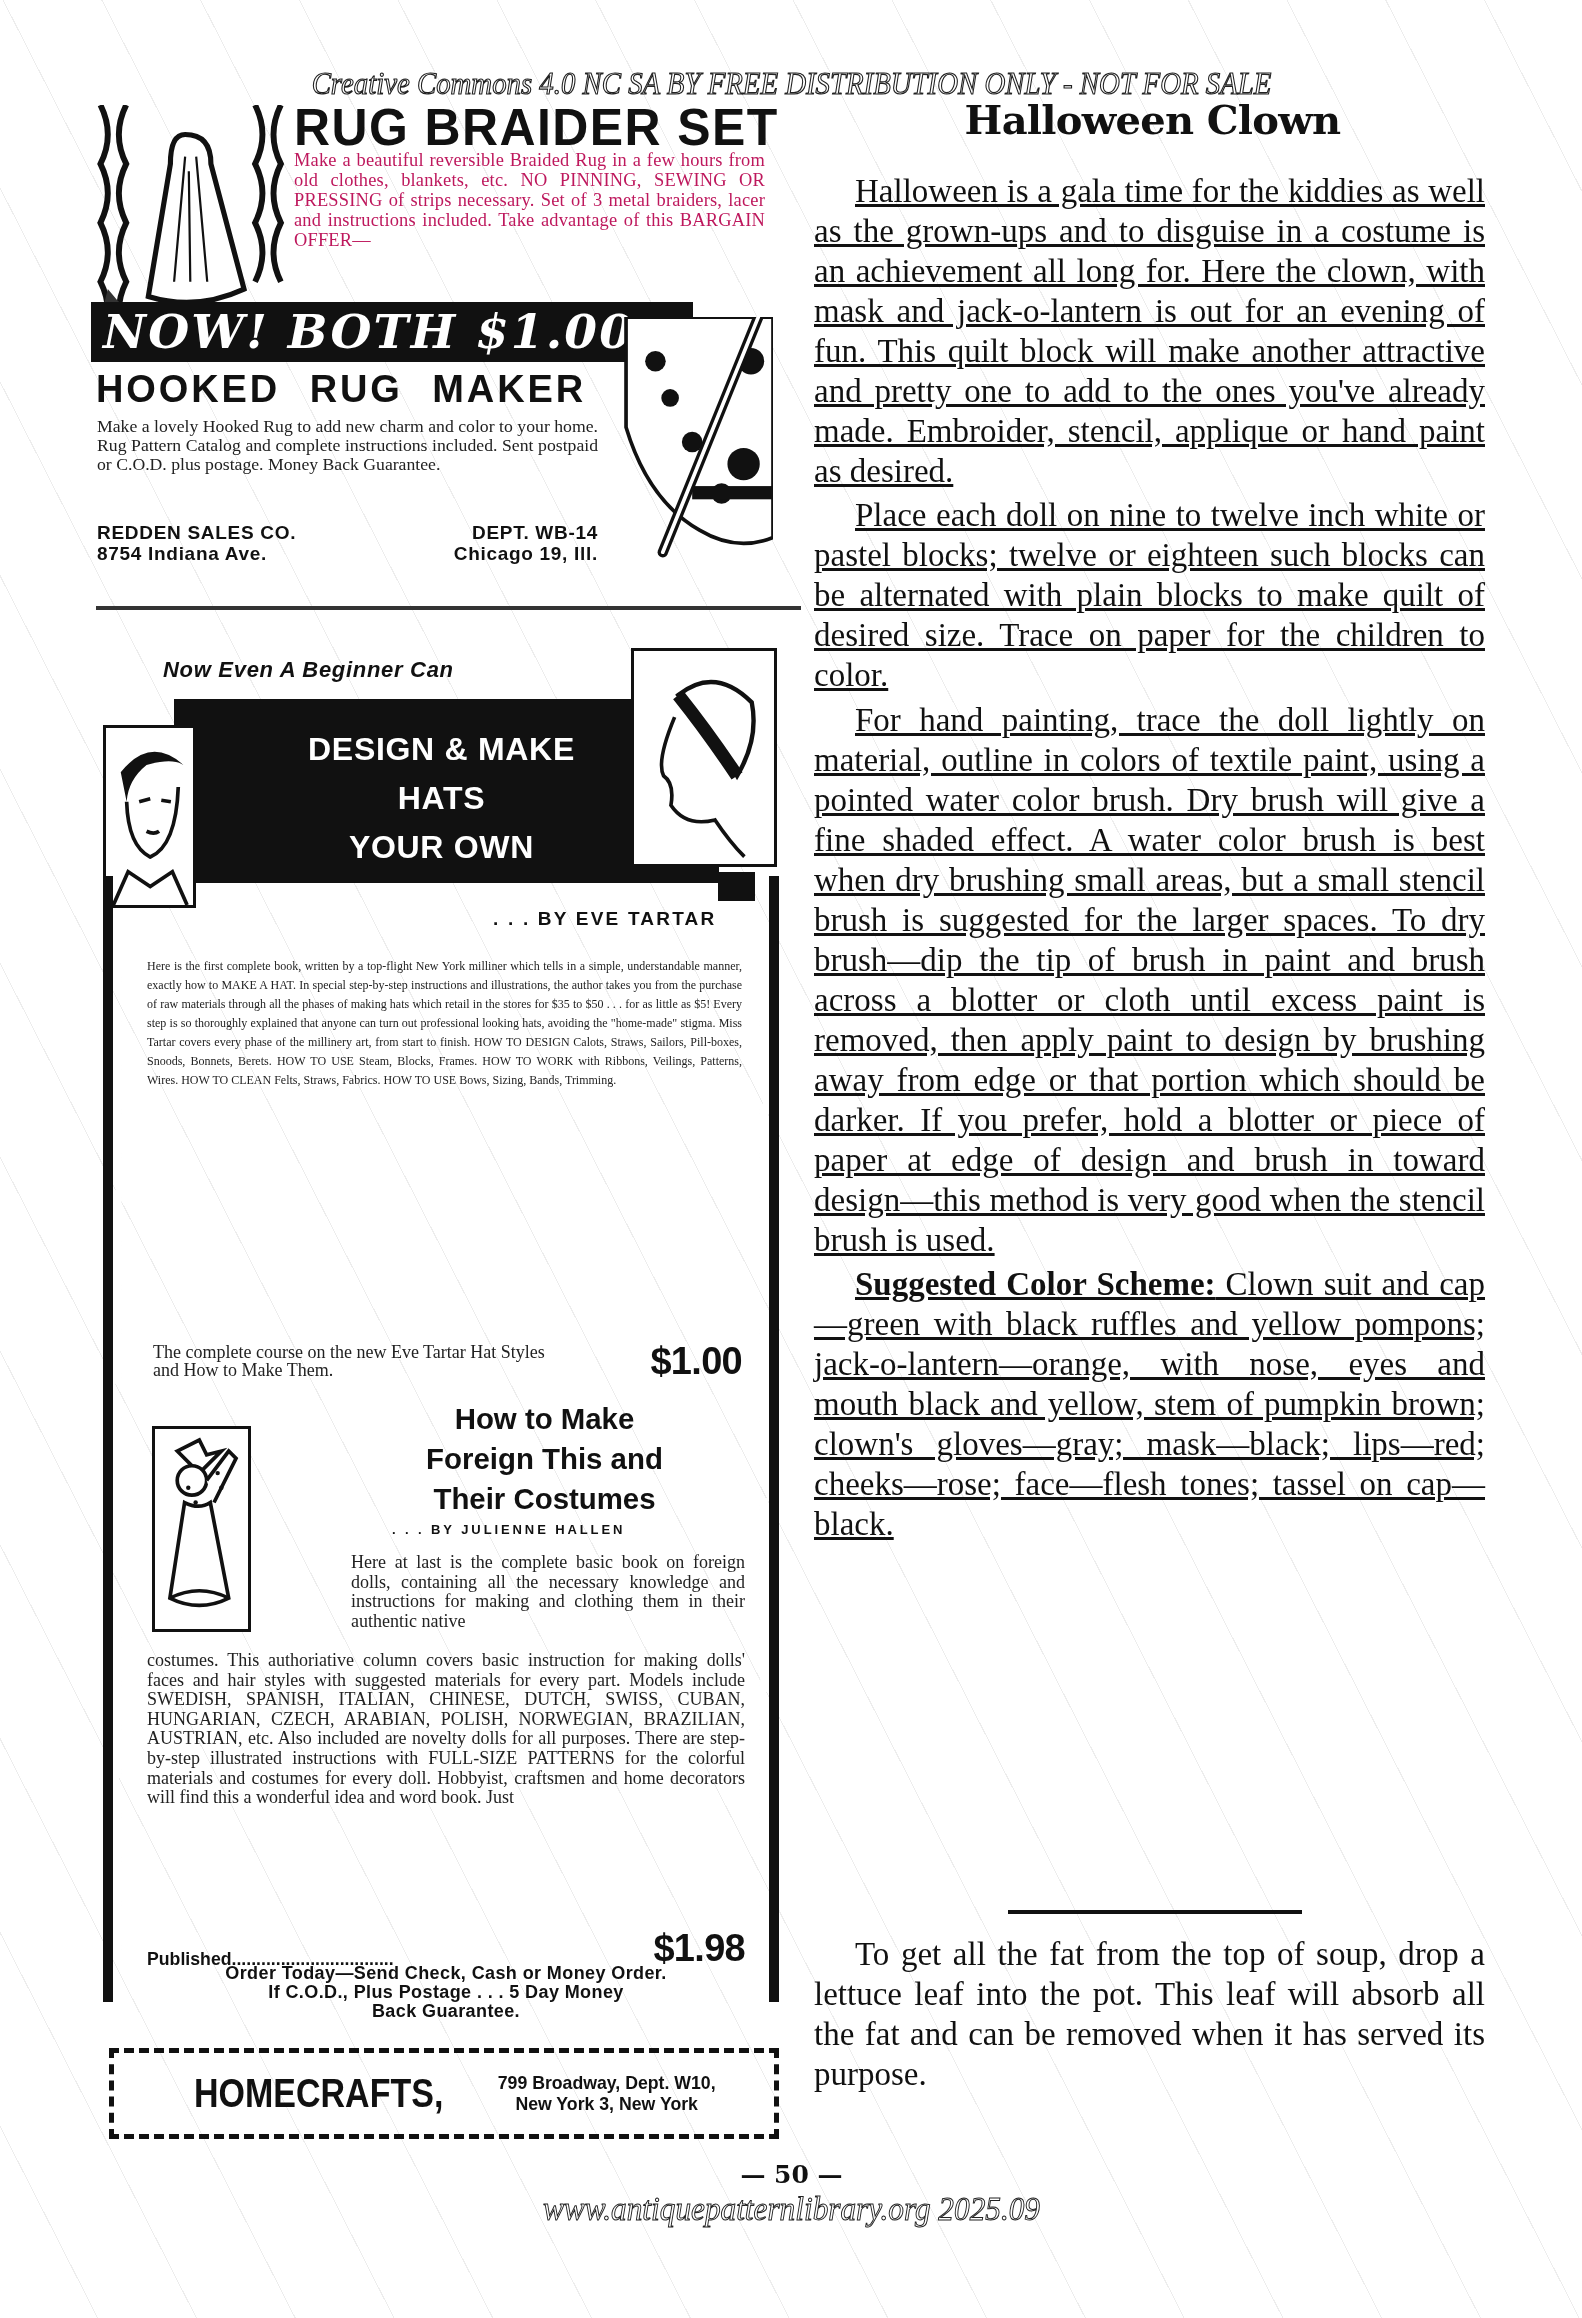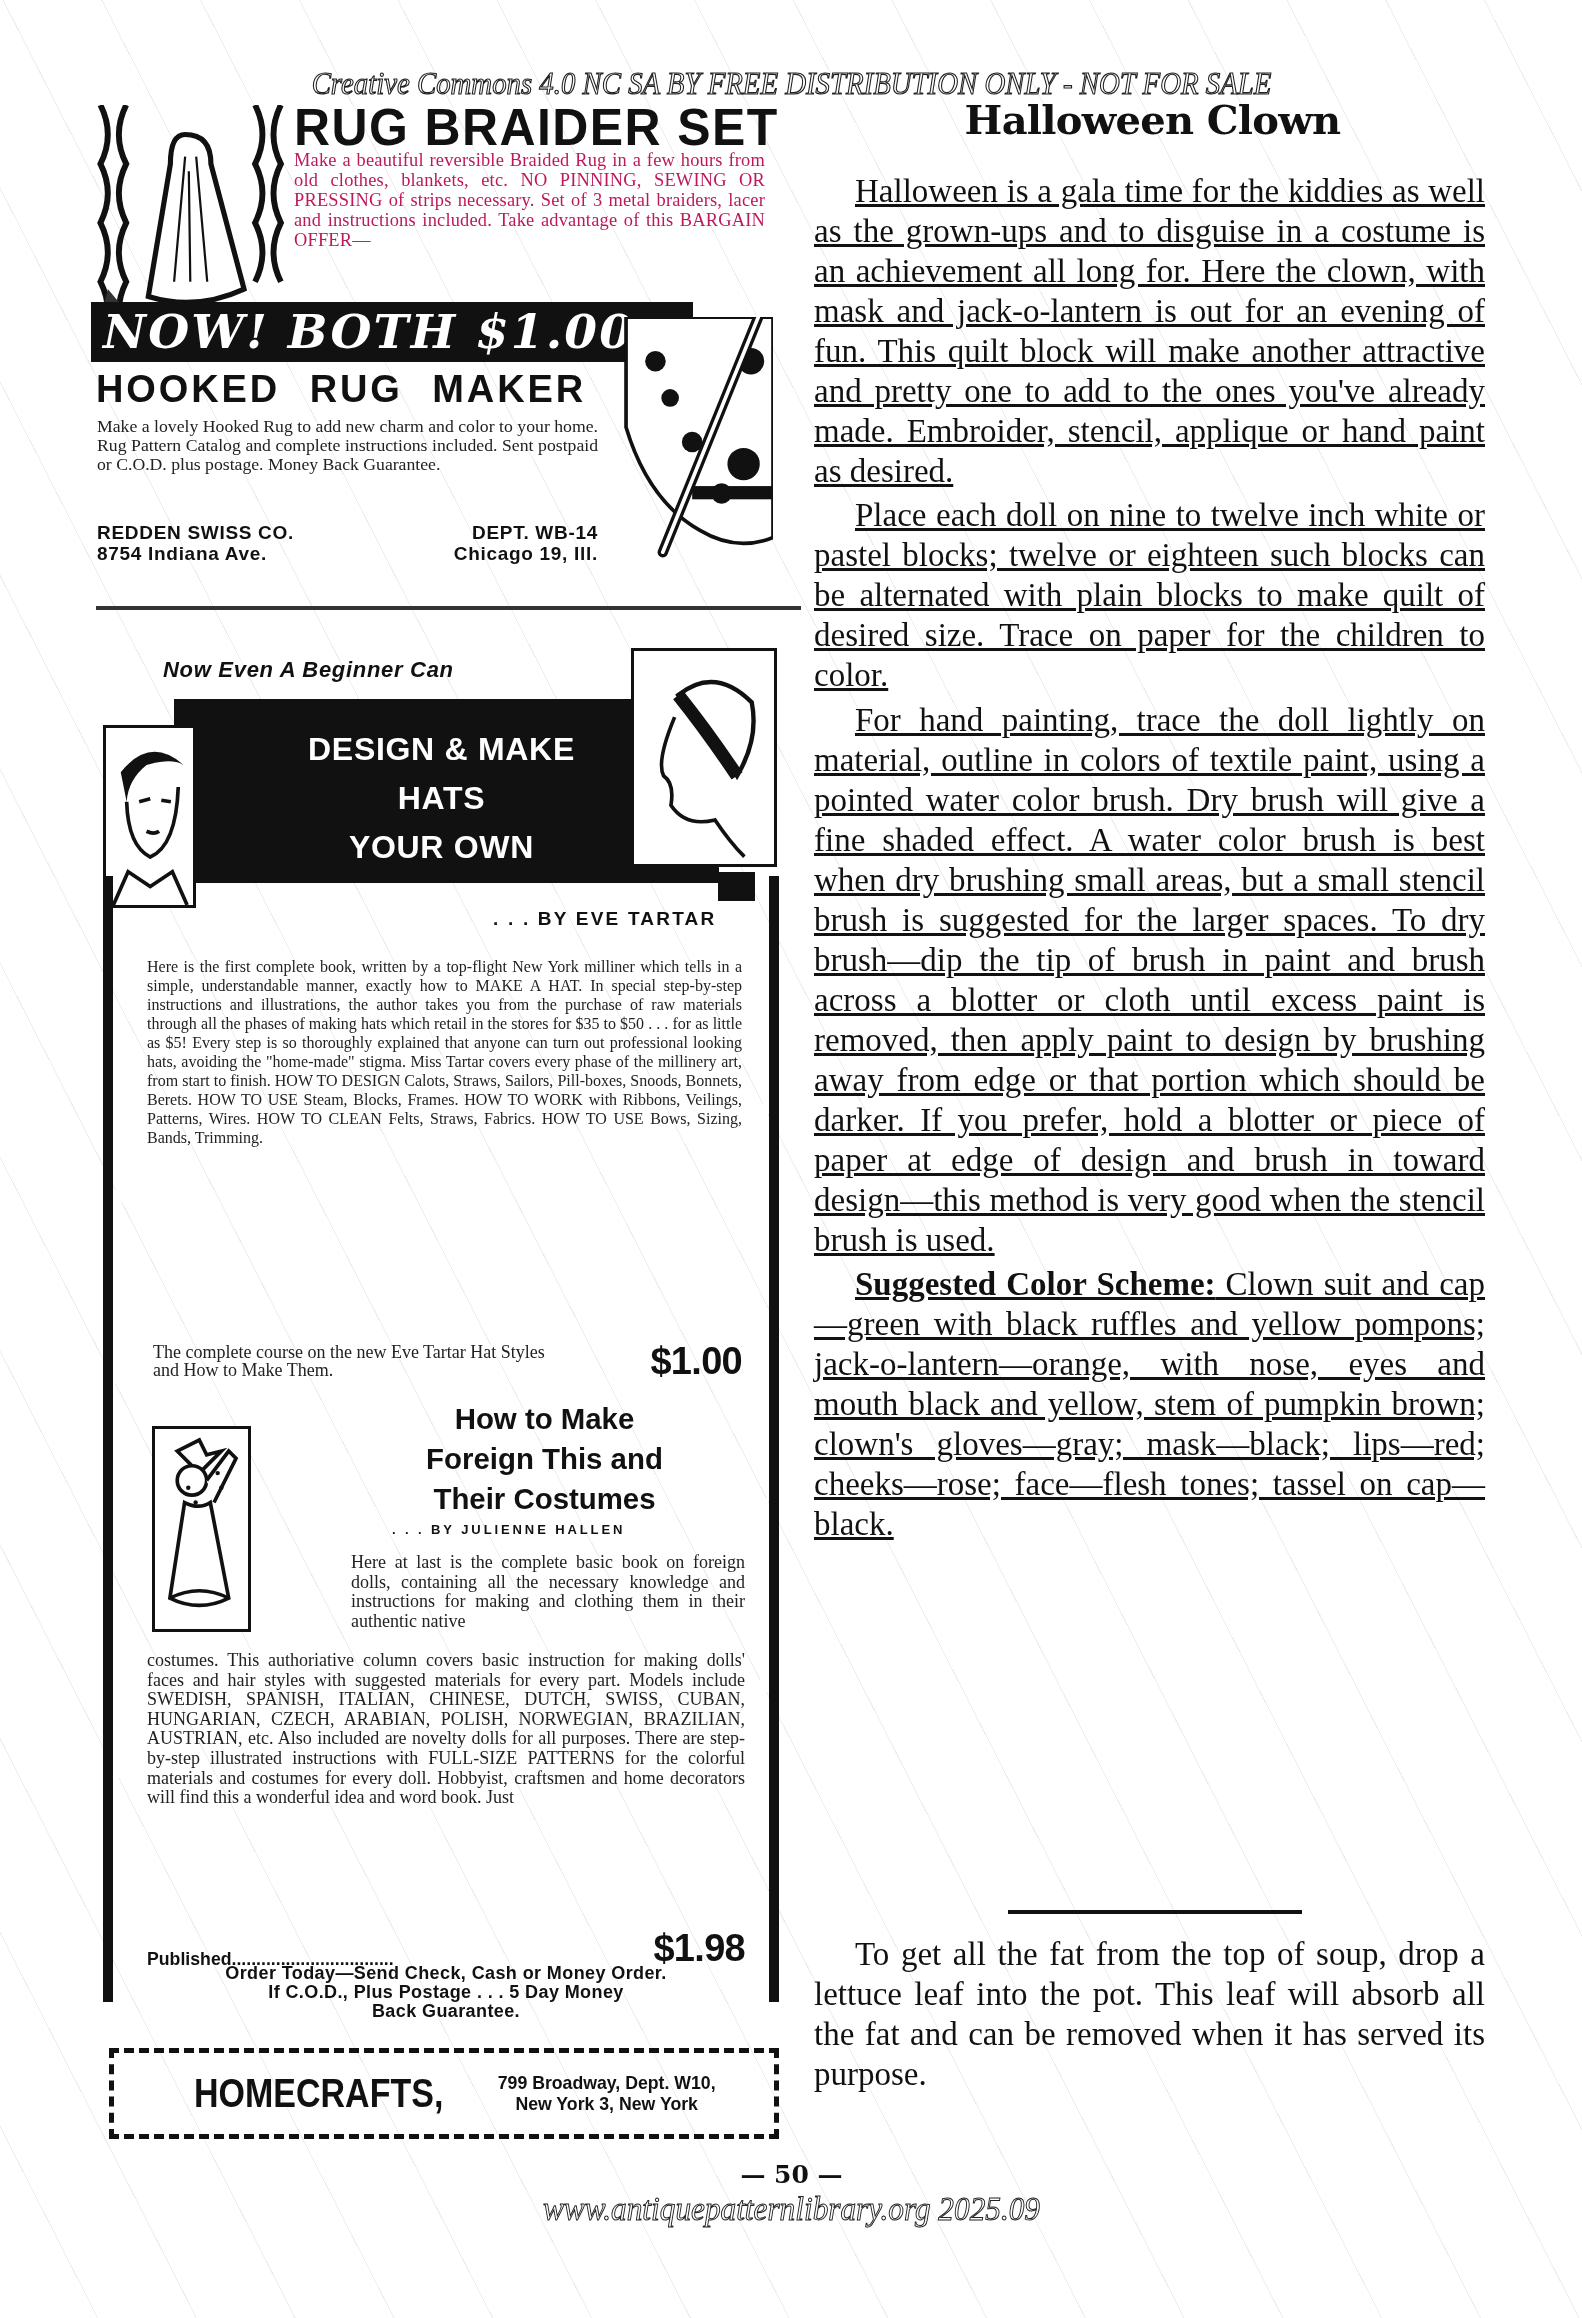--- a/index.html
+++ b/index.html
@@ -44,21 +44,21 @@
   .by-eve { left: 493px; top: 908px; font-family: "Liberation Sans", sans-serif; font-weight: bold; font-size: 19px; letter-spacing: 2.2px; }
 
   .hat-box { left: 103px; top: 876px; width: 676px; height: 1126px;
     border-left: 10.3px solid #111; border-right: 10.3px solid #111; box-sizing: border-box; }
   .scallop-l, .scallop-r { position: absolute; top: 957px; width: 10.3px; height: 1031px;
     background: radial-gradient(circle at 0 22px, #fff 8.8px, transparent 9.6px) 0 0 / 10.3px 44px repeat-y; }
   .scallop-l { left: 113px; }
   .scallop-r { left: 758px; transform: scaleX(-1); }
 
   .hat-body { left: 147px; top: 957px; width: 595px; font-family: "Liberation Serif", serif;
-    font-size: 16px; line-height: 19px; text-align: justify; color: #222; }
+    font-size: 12px; line-height: 19px; text-align: justify; color: #222; }
   .course-row { left: 147px; top: 1340px; width: 595px; display: flex; justify-content: space-between; align-items: center; }
   .course-text { width: 412px; font-family: "Liberation Serif", serif; font-size: 18px; line-height: 17.7px; color: #222; margin-left: 6px; }
   .price { font-family: "Liberation Sans", sans-serif; font-weight: bold; font-size: 38px; letter-spacing: -0.7px; }
 
   .doll-illus { left: 152px; top: 1426px; width: 93px; height: 200px; border: 3.7px solid #111; background: #fff; }
   .doll-title { left: 368px; top: 1399px; width: 353px; text-align: center; font-family: "Liberation Sans", sans-serif;
     font-weight: bold; font-size: 29.4px; line-height: 40px; }
   .by-jul { left: 392px; top: 1522px; font-family: "Liberation Sans", sans-serif; font-weight: bold; font-size: 13px; letter-spacing: 2.9px; }
   .doll-body-a { left: 351px; top: 1553px; width: 394px; font-family: "Liberation Serif", serif;
     font-size: 18px; line-height: 19.6px; text-align: justify; color: #222; }
@@ -129,21 +129,21 @@
       <rect x="120" y="230" width="110" height="18"></rect>
     </g>
     <path d="M210 0 L80 320" stroke="#111" stroke-width="14" stroke-linecap="round"></path>
     <path d="M210 0 L80 320" stroke="#fff" stroke-width="5" stroke-linecap="round"></path>
   </svg>
 </div>
 <div class="abs hook-title">HOOKED RUG MAKER</div>
 <div class="abs hook-body">Make a lovely Hooked Rug to add new charm and color to your home. Rug Pattern Catalog and complete instructions included. Sent postpaid or C.O.D. plus postage. Money Back Guarantee.</div>
 <div class="abs redden">
   <div class="row">
-    <span>REDDEN SWISS CO.</span>
+    <span>REDDEN SALES CO.</span>
     <span>DEPT. WB-14</span>
   </div>
   <div class="row">
     <span>8754 Indiana Ave.</span>
     <span>Chicago 19, Ill.</span>
   </div>
 </div>
 <div class="abs divider-left"></div>
 
 <div class="abs beginner">Now Even A Beginner Can</div>

